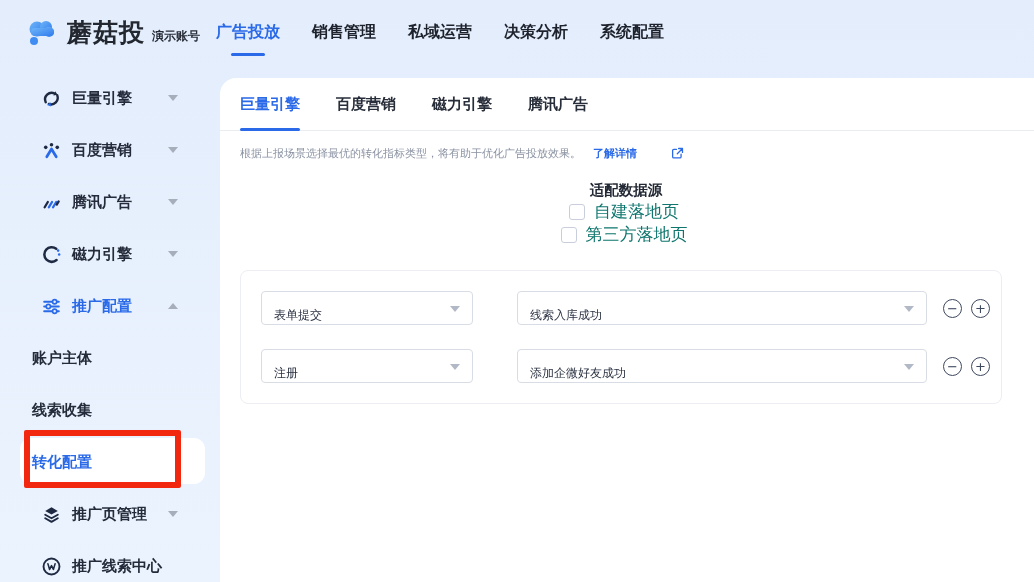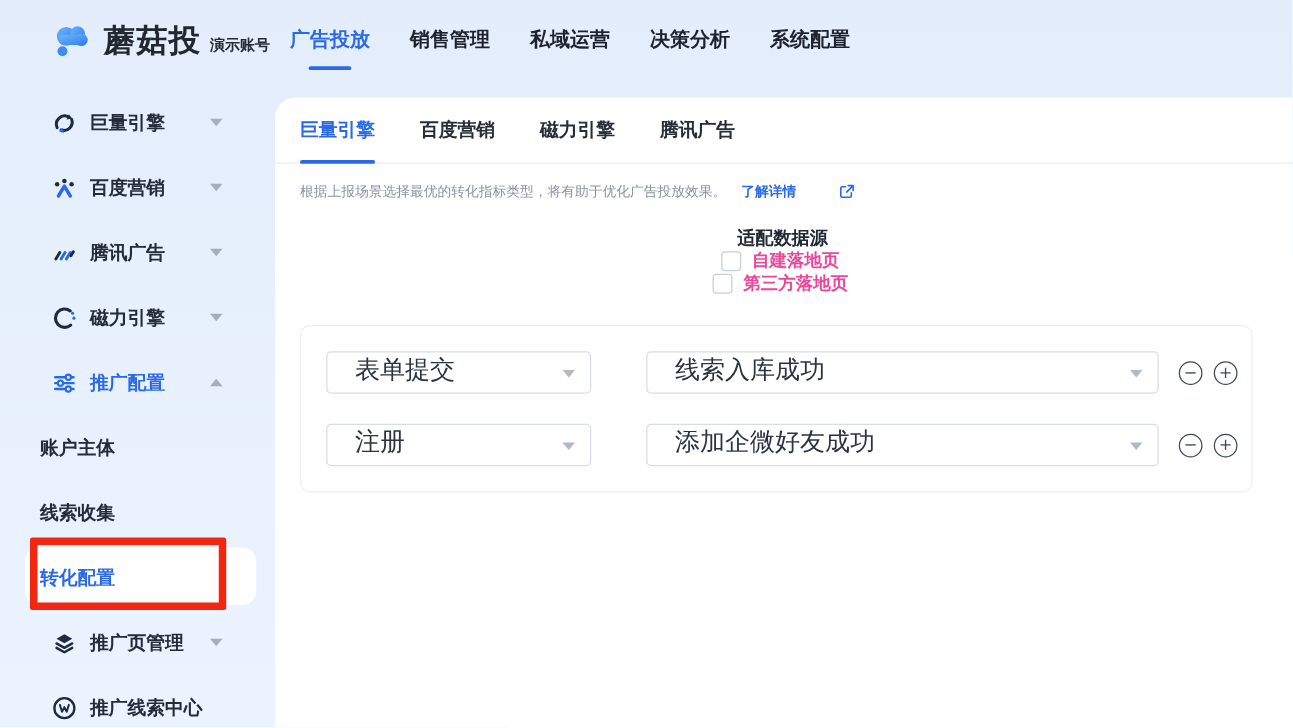--- a/index.html
+++ b/index.html
@@ -1,20 +1,20 @@
 <!DOCTYPE html>
 <html><head>
 <meta charset="utf-8">
 <style>
   html,body{margin:0;padding:0;width:1034px;height:582px;overflow:hidden;
     font-family:"Liberation Sans","DejaVu Sans",sans-serif;}
   body{background:linear-gradient(180deg,#e3edfc 0%,#e8f1fd 60%,#ebf3fe 100%);position:relative;}
 
   
-  .top-bar{position:absolute;top:0;left:16px;right:0;height:64px;display:flex;align-items:center;}
+  .top-bar{position:absolute;top:0;left:0;right:0;height:64px;display:flex;align-items:center;}
   .logo{display:flex;align-items:center;padding-left:22px;}
   .logo-text{font-size:25px;font-weight:700;color:#23272f;letter-spacing:1px;margin-left:7px;}
   .account{font-size:12px;font-weight:700;color:#262b36;margin-left:7px;margin-top:8px;}
   .top-nav{display:flex;margin-left:16px;}
   .nav-item{font-size:16px;font-weight:700;color:#1d222c;margin-right:32px;position:relative;
     cursor:pointer;padding:4px 0;}
   .nav-item.active{color:#2a6ae8;}
   .nav-item.active::after{content:"";position:absolute;left:50%;transform:translateX(-50%);
     bottom:-9px;width:34px;height:3px;border-radius:2px;background:#2a6ae8;}
 
@@ -48,31 +48,31 @@
   .desc-row{margin:15px 0 0 20px;font-size:11px;color:#8a92a2;display:flex;align-items:center;}
   .detail-link{color:#2a6ae8;margin-left:12px;display:inline-flex;align-items:center;
     font-weight:600;cursor:pointer;gap:30px;}
   .detail-link svg{margin-left:4px;}
 
   .ds-row{margin:20px 0 0 20px;display:flex;align-items:center;flex-direction:column;}
   .ds-label{font-size:14.5px;font-weight:700;color:#222834;margin-right:22px;}
   .cb-group{display:flex;align-items:center;margin-right:26px;cursor:pointer;}
   .checkbox{width:16px;height:16px;box-sizing:border-box;border:1px solid #c8cedb;border-radius:3px;
     background:#fff;margin-right:9px;}
-  .cb-label{font-size:14px;font-weight:700;color:#ec4899;}
+  .cb-label{font-size:17px;font-weight:400;color:#0f766e;}
 
   .card{margin:24px 0 0 20px;width:762px;box-sizing:border-box;border:1px solid #eceef3;
     border-radius:8px;background:#fff;overflow:hidden;}
   .card-head{height:42px;background:#f5f6f9;display:flex;align-items:center;padding-left:22px;
     font-size:14px;color:#414a5d;}
   .card-head .h1{width:258px;}
   .card-body{padding:8px 0 8px;}
   .crow{height:58px;display:flex;align-items:center;padding-left:20px;}
   .select{height:34px;box-sizing:border-box;border:1px solid #d8dce4;border-radius:4px;
-    background:#fff;display:flex;align-items:flex-start;padding:0 28px 0 22px;font-size:20px;
+    background:#fff;display:flex;align-items:flex-end;padding:0 28px 0 12px;font-size:12px;
     color:#2b3242;position:relative;cursor:pointer;}
   .select .caret{position:absolute;right:12px;top:50%;margin-top:-2px;width:0;height:0;
     border-left:5px solid transparent;border-right:5px solid transparent;border-top:6px solid #b2b9c6;}
   .select.metric{width:212px;margin-right:44px;}
   .select.scene{width:410px;margin-right:16px;}
   .circle-btn{width:19px;height:19px;box-sizing:border-box;border-radius:50%;
     border:1.4px solid #3e485e;color:#3e485e;background:#fff;display:flex;align-items:center;
     justify-content:center;font-size:13px;line-height:1;padding:0;margin-right:9px;cursor:pointer;
     font-family:"DejaVu Sans",sans-serif;}
 </style>

